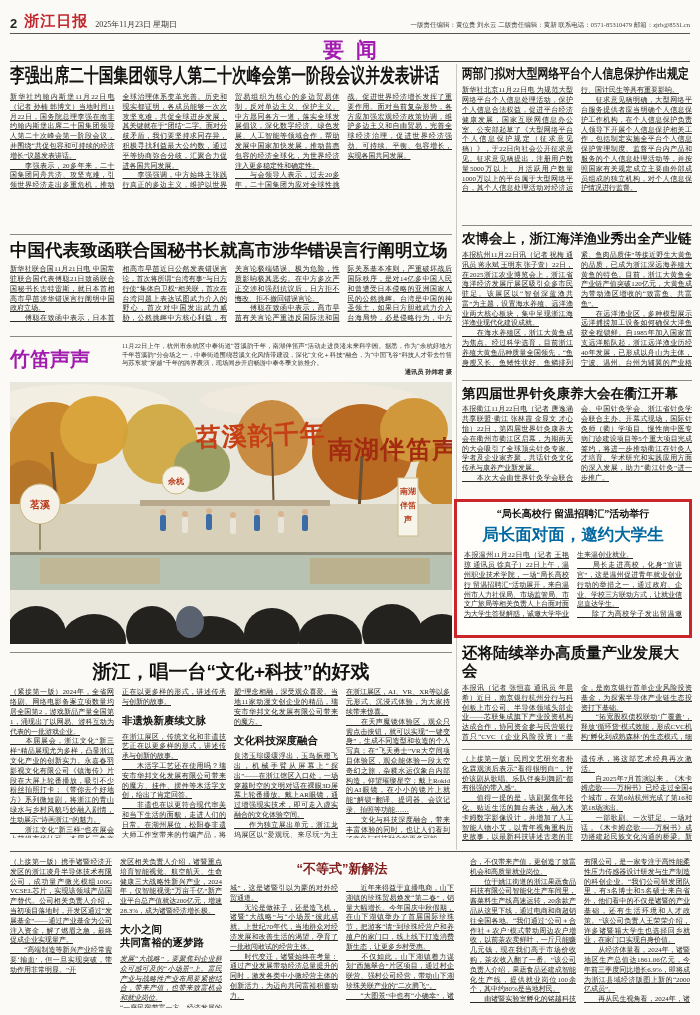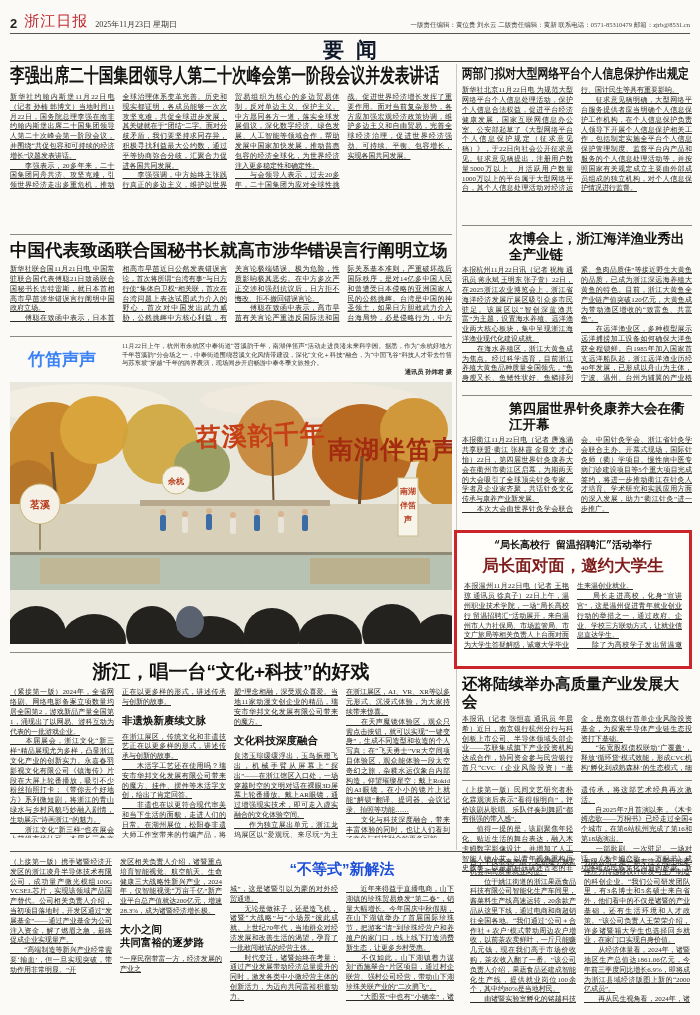--- a/index.html
+++ b/index.html
@@ -4,74 +4,74 @@
 <style>
   html,body{margin:0;padding:0;background:#d8d8d4;}
   .page{position:relative;width:700px;height:1015px;margin:0 auto;background:#fbfaf6;
         font-family:"Liberation Serif",serif;color:#1c1c1c;overflow:hidden;
         box-shadow:0 0 4px rgba(0,0,0,.4);}
   .abs{position:absolute;}
   
   .hdr{top:9px;left:10px;right:10px;height:22px;display:flex;align-items:flex-end;justify-content:space-between;}
   .hdr-left{display:flex;align-items:flex-end;gap:7px;}
   .pagenum{font-family:"Liberation Sans",sans-serif;font-size:13px;font-weight:bold;color:#222;}
-  .masthead{font-family:"DejaVu Serif",serif;font-size:15px;font-weight:400;color:#c1272d;letter-spacing:1px;}
+  .masthead{font-family:"DejaVu Serif",serif;font-size:15px;font-weight:700;color:#c1272d;letter-spacing:1px;}
   .hdr-date{font-size:8px;color:#333;padding-bottom:1px;}
   .hdr-right{font-size:6.5px;color:#444;padding-bottom:1px;}
   .rule-full{left:10px;right:10px;border-top:1px solid #555;height:0;}
   .section-title{top:36px;left:0;right:0;text-align:center;font-family:"Liberation Sans",sans-serif;
-        font-size:21px;font-weight:bold;letter-spacing:12px;color:#0f172a;text-indent:12px;}
+        font-size:21px;font-weight:bold;letter-spacing:12px;color:#a21caf;text-indent:12px;}
   
   .left-region{top:64px;left:10px;width:442px;}
   .right-region{top:64px;left:462px;width:230px;}
   .v-divider{left:456px;top:64px;height:786px;border-left:1px solid #c9c9c2;width:0;}
   .hrule{border-top:1px solid #8a8a82;margin:5px 0;}
   
   .hl{font-family:"Liberation Sans",sans-serif;font-weight:900;color:#111;line-height:1.15;}
   .hl1-wrap{width:442px;overflow:hidden;margin-bottom:6px;}
   .hl1{font-size:20px;white-space:nowrap;display:inline-block;transform:scale(0.74,1);transform-origin:0 50%;width:136%;}
   .hl2{font-size:17.5px;white-space:nowrap;margin-bottom:5px;}
   .hl3{font-size:19px;text-align:center;margin:8px 0 6px;}
-  .rhl{font-size:13.5px;margin-bottom:4px;margin-left:47px;}
+  .rhl{font-size:13.5px;margin-bottom:4px;}
   .rhl-condensed-wrap{width:230px;overflow:hidden;margin-bottom:4px;}
   .rhl-condensed{font-size:13.5px;white-space:nowrap;display:inline-block;transform:scale(0.80,1);transform-origin:0 50%;width:126%;}
   .r4hl{font-size:15.5px;margin:6px 0 4px;}
   
   .body-txt{font-size:7px;line-height:9.8px;text-align:justify;color:#2a2a2a;white-space:pre-line;overflow:hidden;text-decoration:underline;}
   .cols-4{column-count:4;column-gap:8px;}
   .cols-2{column-count:2;column-gap:8px;}
   .h-l1{height:136px;}
   .h-l2{height:66px;}
   .h-r1{height:134px;}
   .h-r2{height:124px;}
   .h-r3{height:88px;}
   .h-box{height:78px;}
   .h-r4{height:60px;}
   .h-cont{height:92px;}
   
   .photo-head{display:flex;gap:8px;align-items:center;margin:4px 0 5px;}
-  .photo-label{width:104px;text-align:center;font-family:"Liberation Sans",sans-serif;font-size:17px;font-weight:900;color:#3b82f6;flex:none;}
+  .photo-label{width:104px;font-family:"Liberation Sans",sans-serif;font-size:20px;font-weight:900;color:#a21caf;flex:none;}
   .photo-caption{flex:1;font-size:6.3px;line-height:8.6px;text-align:justify;color:#333;}
   .photo-credit{text-align:right;font-weight:bold;}
   .photo-frame{width:442px;height:262px;background:#e8e6da;overflow:hidden;}
   
   .red-box{margin:6px 0 6px -8px;border:3px solid #c9252b;background:#fffefb;padding:5px 7px 6px;}
-  .box-kicker{font-family:Liberation Mono, monospace;font-size:10px;font-weight:bold;text-align:center;color:#111;}
-  .box-title{font-family:"Liberation Sans",sans-serif;font-size:16.5px;font-weight:900;text-align:center;color:#7f1d1d;margin:3px 0 5px;}
+  .box-kicker{font-family:Liberation Serif, serif;font-size:10px;font-weight:bold;text-align:center;color:#111;}
+  .box-title{font-family:"Liberation Sans",sans-serif;font-size:16.5px;font-weight:900;text-align:center;color:#0369a1;margin:3px 0 5px;}
   
   .colset{display:flex;gap:8px;}
   .colset .col{width:104px;height:150px;overflow:hidden;}
   .sub-head{font-family:"Liberation Sans",sans-serif;font-size:10.5px;font-weight:bold;text-align:left;color:#111;margin:6px 0 5px;line-height:1.3;}
   
   .band-rule{top:851px;}
   .band{top:858px;left:10px;width:680px;height:150px;display:flex;gap:8px;}
   .band .bcol{width:102px;height:150px;overflow:hidden;}
   .band .bmid{width:224px;}
   .band .bright{width:228px;}
-  .mid-title{font-family:"Liberation Sans",sans-serif;font-size:15px;font-weight:900;text-align:center;margin:2px 0 6px;color:#1d4ed8;}
+  .mid-title{font-family:"Liberation Sans",sans-serif;font-size:13px;font-weight:900;text-align:center;margin:2px 0 6px;color:#7f1d1d;}
   .h-mid{height:122px;}
   .h-bright{height:148px;margin-left:8px;}
   .italic-para{font-style:italic;}
 </style>
 </head>
 <body>
 
 <div class="page">
 
   <div class="abs hdr">
@@ -273,20 +273,21 @@
   <div class="abs rule-full band-rule"></div>
   <div class="abs band">
     <div class="bcol body-txt">（上接第一版）携手诸暨经济开发区的浙江凌舟半导体技术有限公司，成功量产微光模组100G VCSEL芯片，实现该领域产品国产替代。公司相关负责人介绍，当初项目落地时，开发区通过“发展基金”——通过产业基金为公司注入资金，解了燃眉之急，最终促成企业实现量产。
 　　“高端制造等新兴产业经常需要‘输血’，但一旦实现突破，带动作用非常明显。”开</div>
     <div class="bcol">
       <div class="body-txt">发区相关负责人介绍，诸暨重点培育智能视觉、航空航天、生命健康三大战略性新兴产业，2024年，仅智能视觉“万亩千亿”新产业平台总产值就达200亿元，增速28.3%，成为诸暨经济增长极。</div>
       <div class="sub-head">
         <div>大小之间</div>
         <div>共同富裕的逐梦路</div>
       </div>
+      <div class="body-txt italic-para">发展“大战略”，要聚焦到企业群众可感可及的“小场景”上。富民产业与战略性产业布局要紧密结合，带来产值，也带来致富机会和就业岗位。</div>
       <div class="body-txt">“一座民宿带富一方，经济发展的产业之</div>
     </div>
     <div class="bmid">
       <div class="mid-title">“不等式”新解法</div>
       <div class="body-txt cols-2 h-mid">城”，这是诸暨引以为豪的对外经贸通道。
 　　无论是做袜子，还是造飞机，诸暨“大战略”与“小场景”彼此成就。上世纪70年代，当地群众对经济发展和改善生活的渴望，孕育了一批敢闯敢试的经营主体。
 　　时代变迁，诸暨始终在考量：通过产业发展带动经济总量提升的同时，激发各类中小微经营主体的创新活力，为迈向共同富裕积蓄动力。
 　　近年来得益于直播电商，山下湖镇的珍珠贸易焕发“第二春”，销量大幅增长。今年国庆中秋假期，在山下湖镇举办了首届国际珍珠节，把游客“请”到珍珠经营户和养殖户的家门口，线上线下打造消费新生态，让更多乡村受惠。
 　　不仅如此，山下湖镇着力谋划“西施翠合”片区项目，通过村企联营、强村公司经营，带动山下湖珍珠关联产业的“二次腾飞”。
 　　“大图景”中也有“小确幸”，诸暨注重将富民产业与战略性产业布局紧密结</div>

